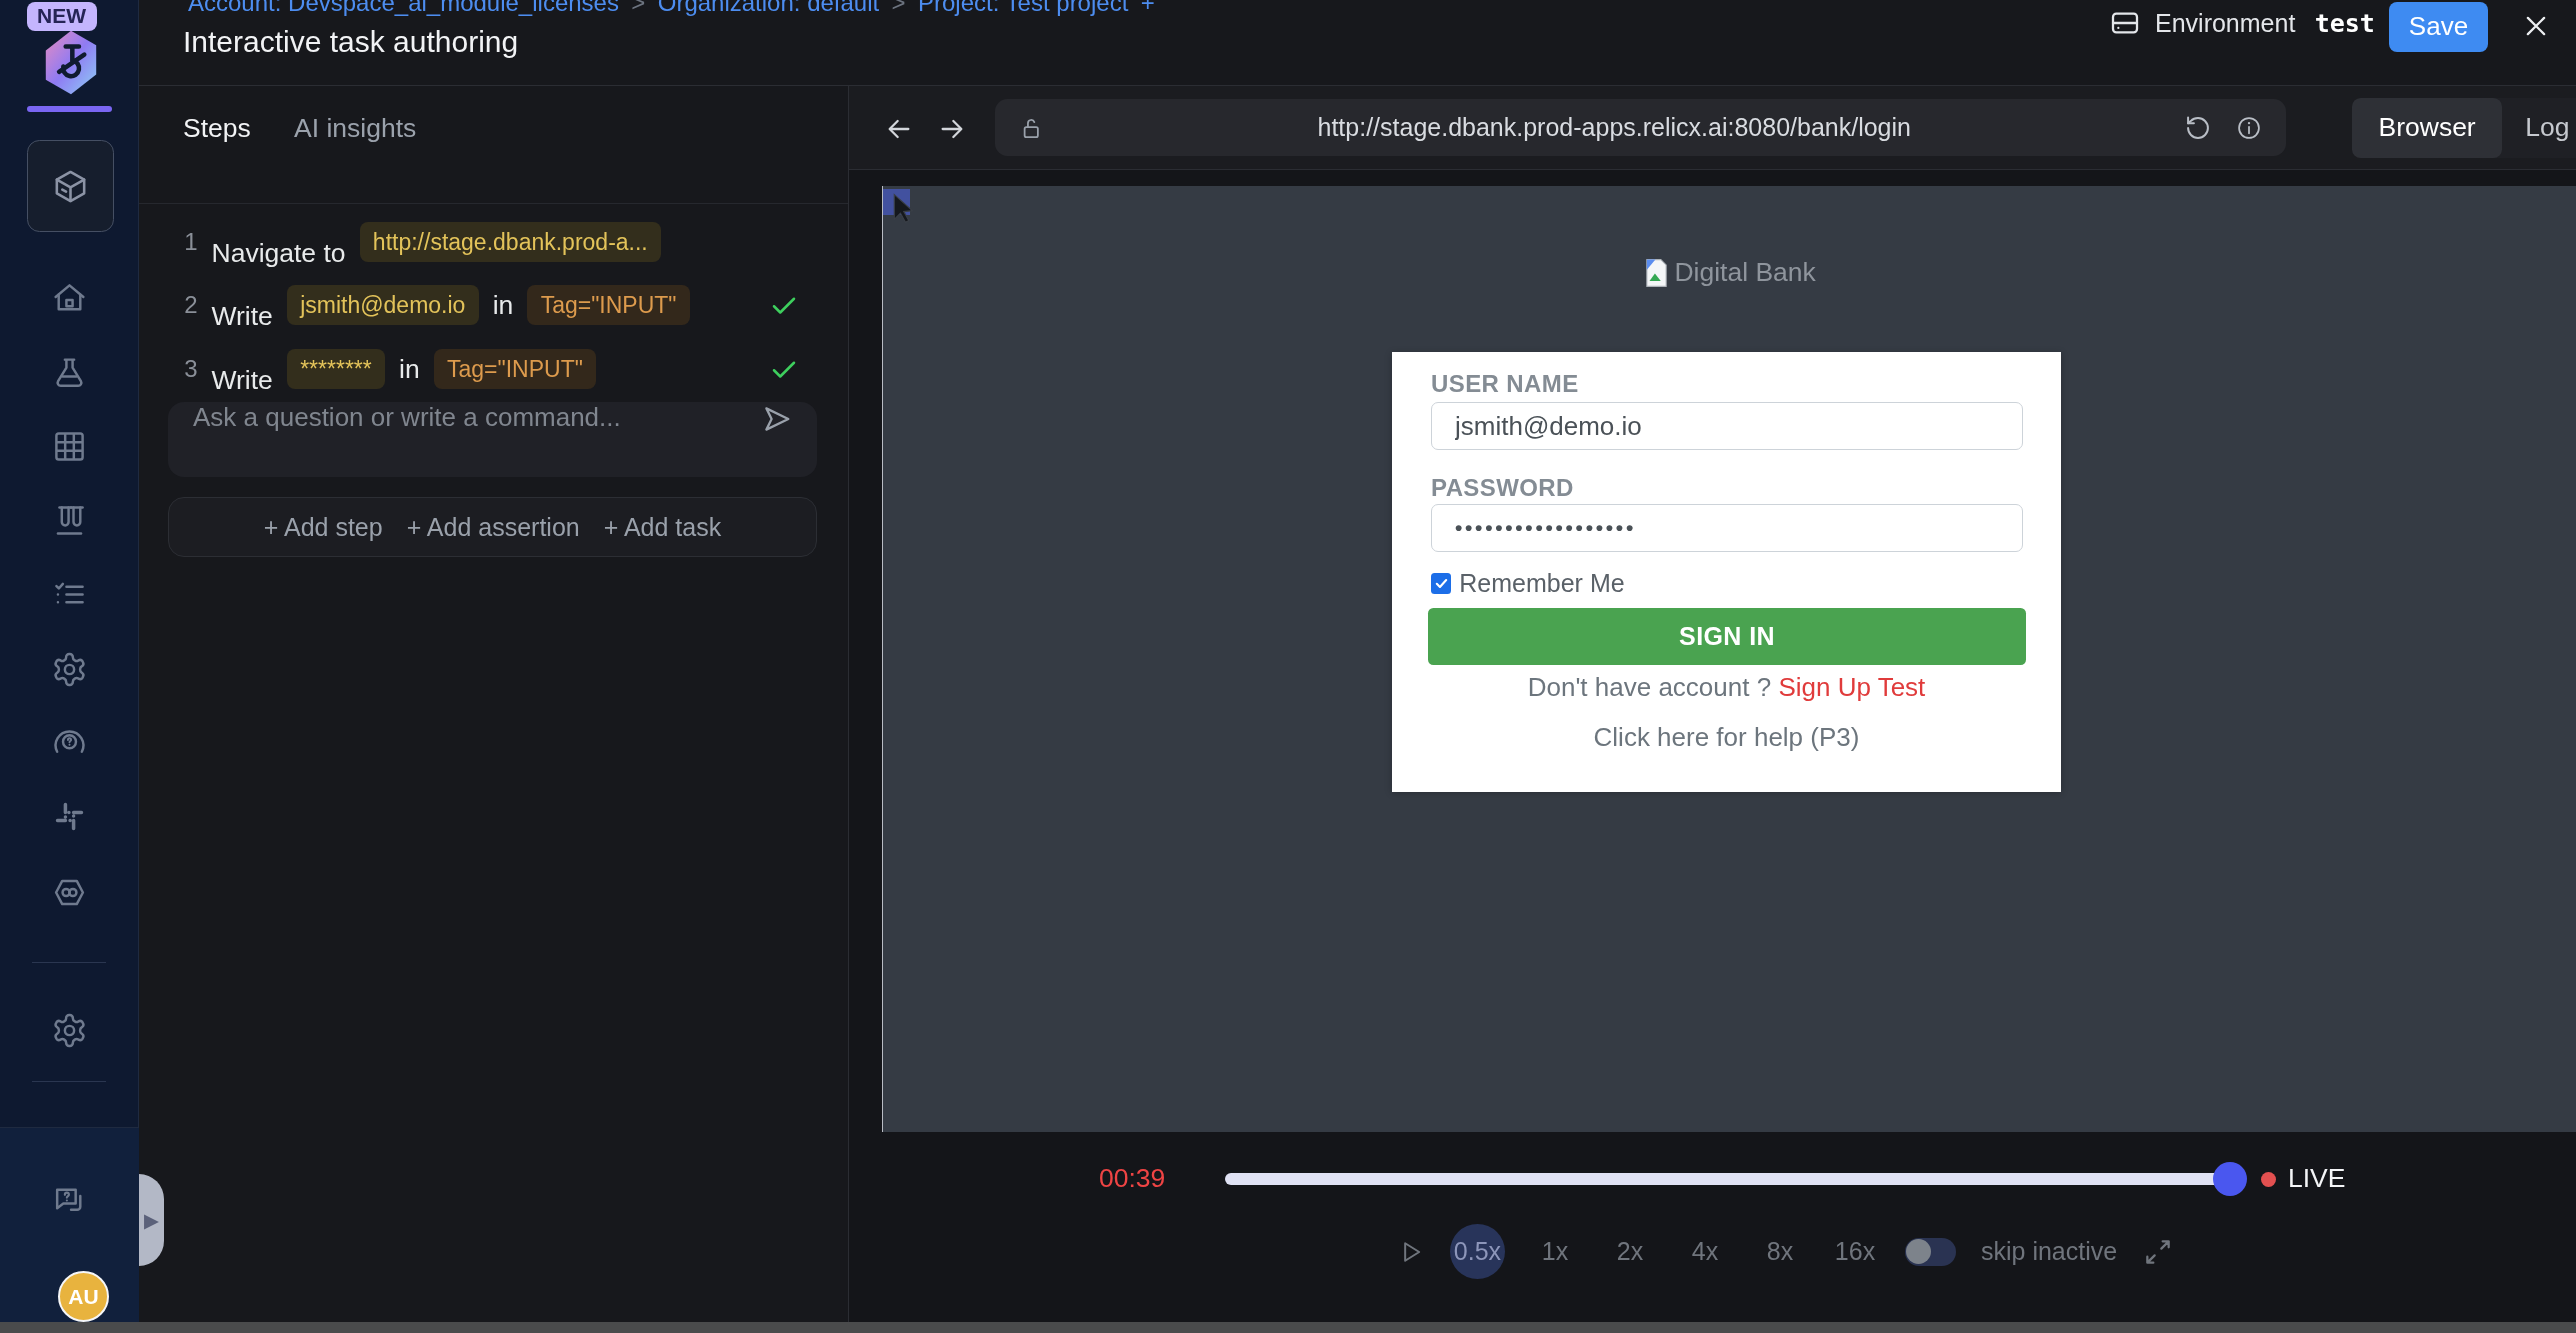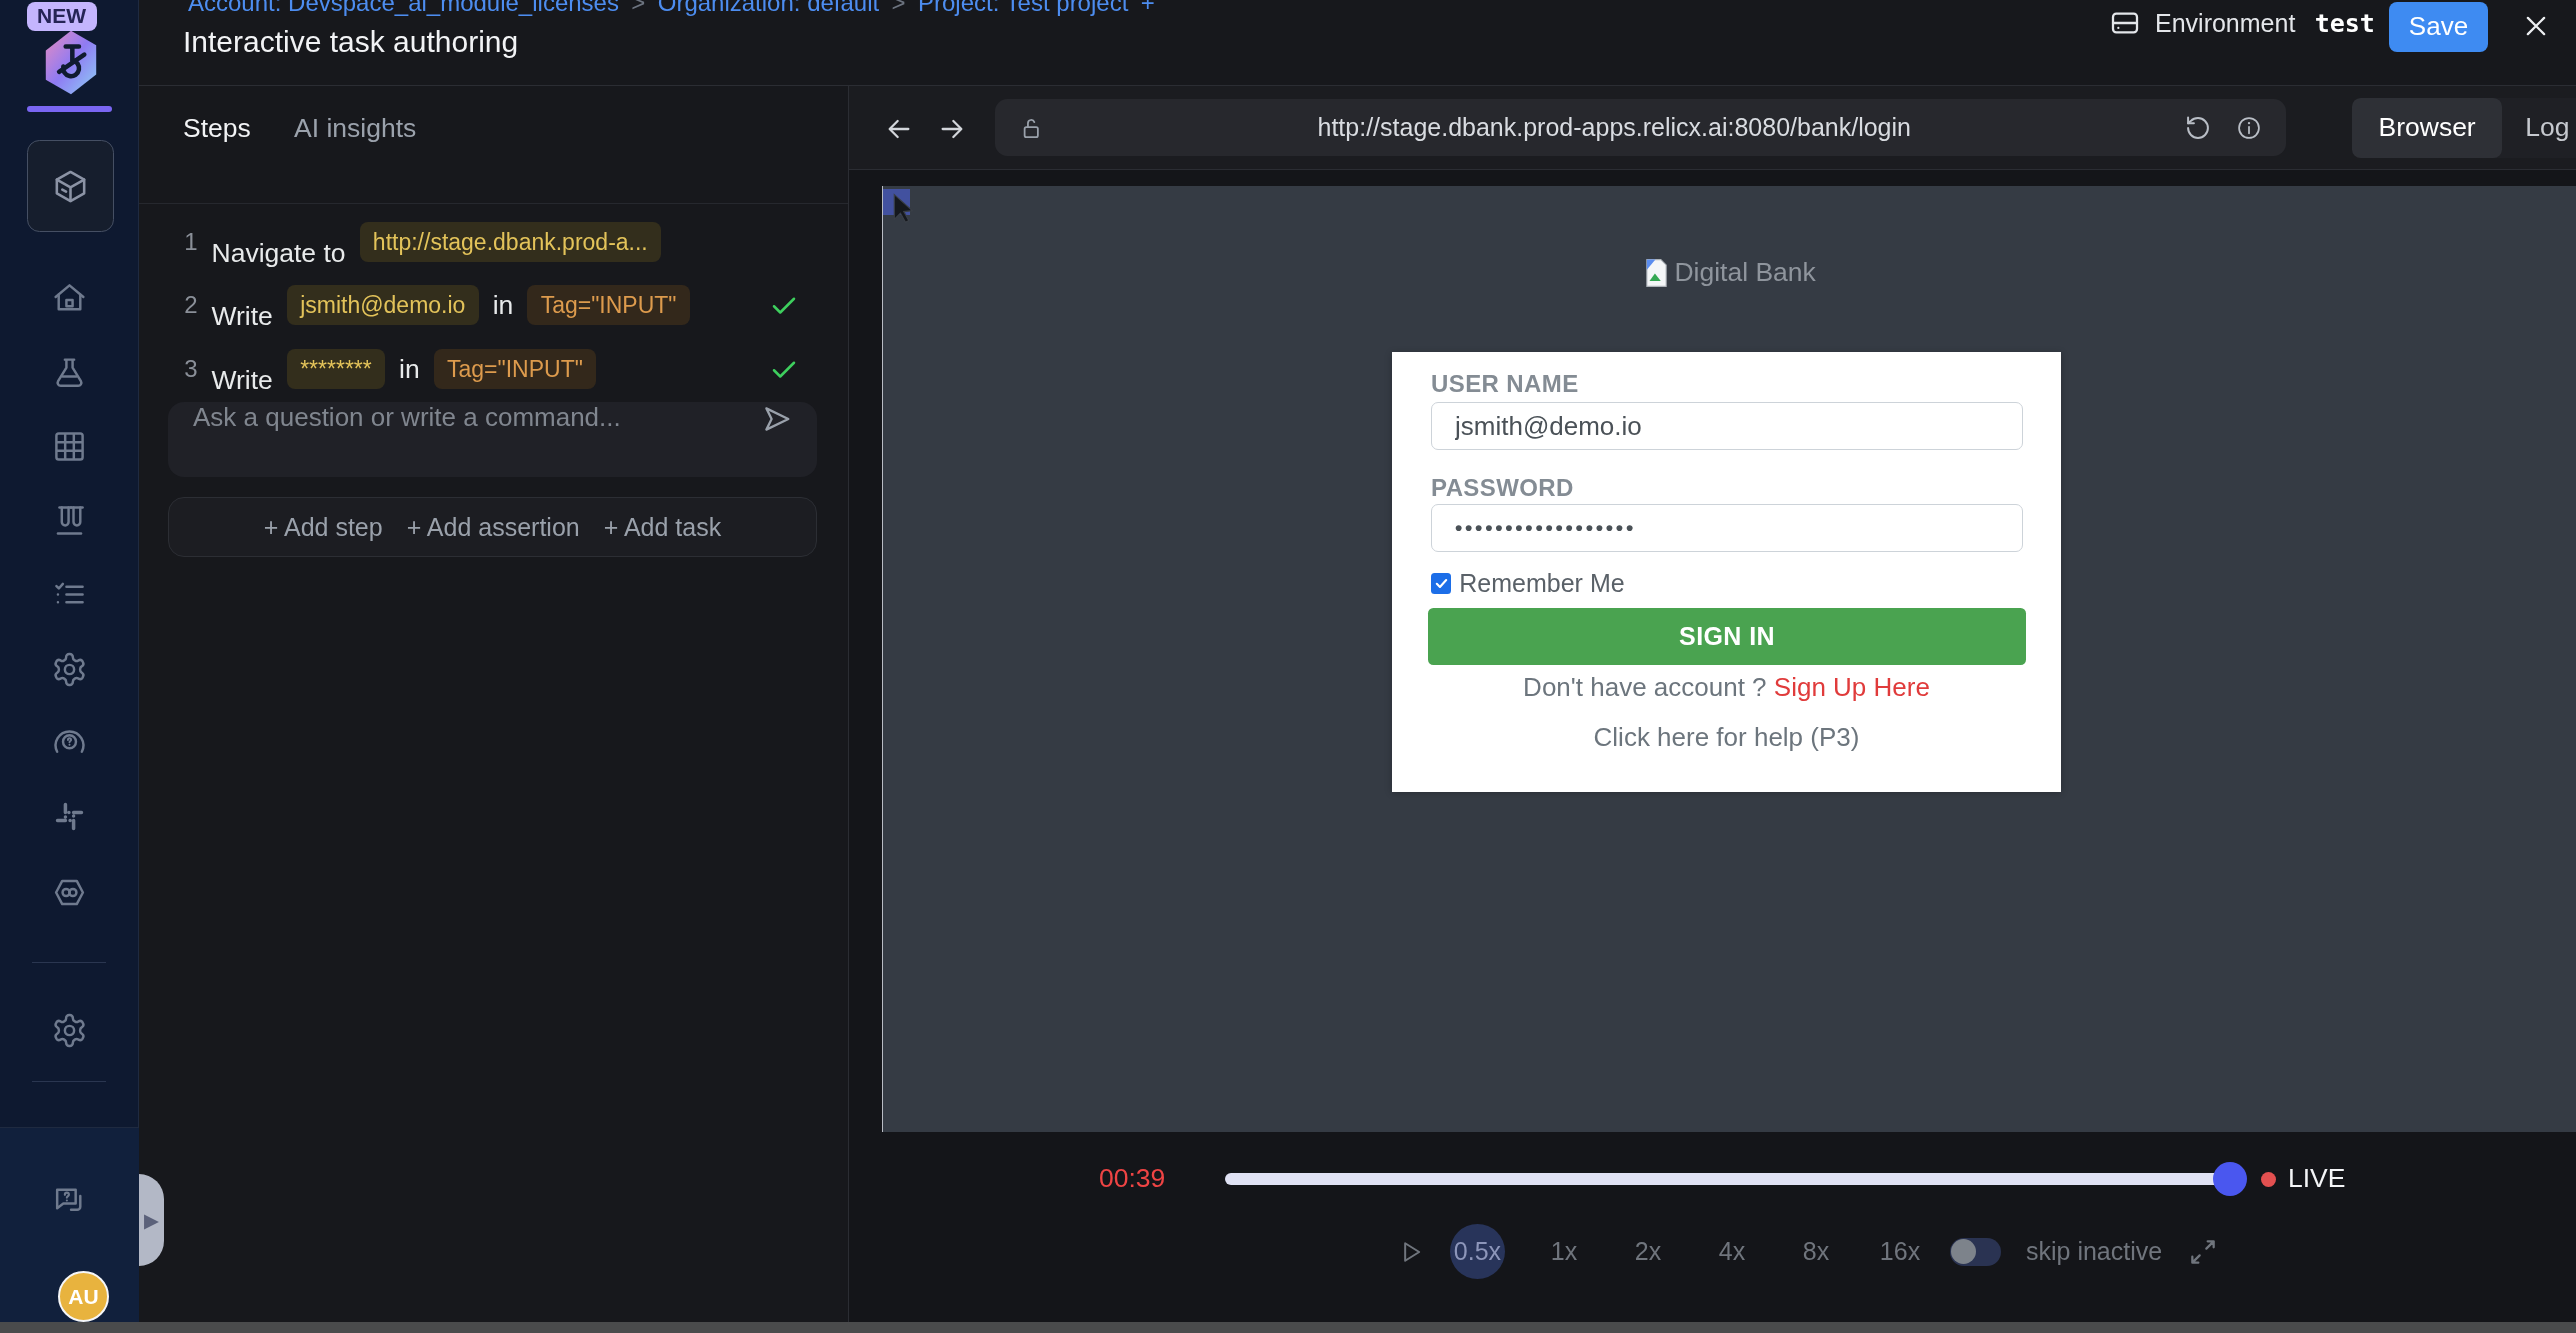--- a/index.html
+++ b/index.html
@@ -432,38 +432,38 @@
       <input class="form-input" style="top: 152px; font-size: 21px; letter-spacing: 2.7px; font-weight: bold;" id="password-input" value="••••••••••••••••••">
       <div id="remember-row">
         <span id="remember-box">
           <svg width="15" height="15" viewBox="0 0 24 24" fill="none" stroke="#fff" stroke-width="3.4" stroke-linecap="round" stroke-linejoin="round">
             <path d="M4.5 12.5l5 5 10-11"></path>
           </svg>
           </span>
         <span id="remember-label">Remember Me</span>
       </div>
       <button id="signin-button">SIGN IN</button>
-      <div id="signup-row"><span>Don't have account ? </span><span id="signup-link">Sign Up Here</span></div>
+      <div id="signup-row"><span>Don't have account ? </span><span id="signup-link">Sign Up Test</span></div>
       <div id="help-row">Click here for help (P3)</div>
     </div>
   </div>
 
   <span id="time-label">00:39</span>
   <div id="seek-track"></div>
   <div id="seek-thumb"></div>
   <div id="live-dot"></div>
   <span id="live-label">LIVE</span>
 
   <div id="controls-row">
     <span id="play-button">
       <svg width="28" height="28" viewBox="0 0 24 24" fill="none" stroke="currentColor" stroke-width="1.7" stroke-linejoin="round">
         <path d="M7 4.5l12 7.5-12 7.5v-15z"></path>
       </svg>
       </span>
-    <span id="speed-chips" style="display:flex; align-items:center; gap:34px;">
+    <span id="speed-chips" style="display:flex; align-items:center; gap:25px;">
         <span class="speed-chip active">0.5x</span>
         <span class="speed-chip">1x</span>
         <span class="speed-chip">2x</span>
         <span class="speed-chip">4x</span>
         <span class="speed-chip">8x</span>
         <span class="speed-chip">16x</span>
       </span>
     <span id="skip-toggle">
         <span id="skip-knob"></span>
       </span>

